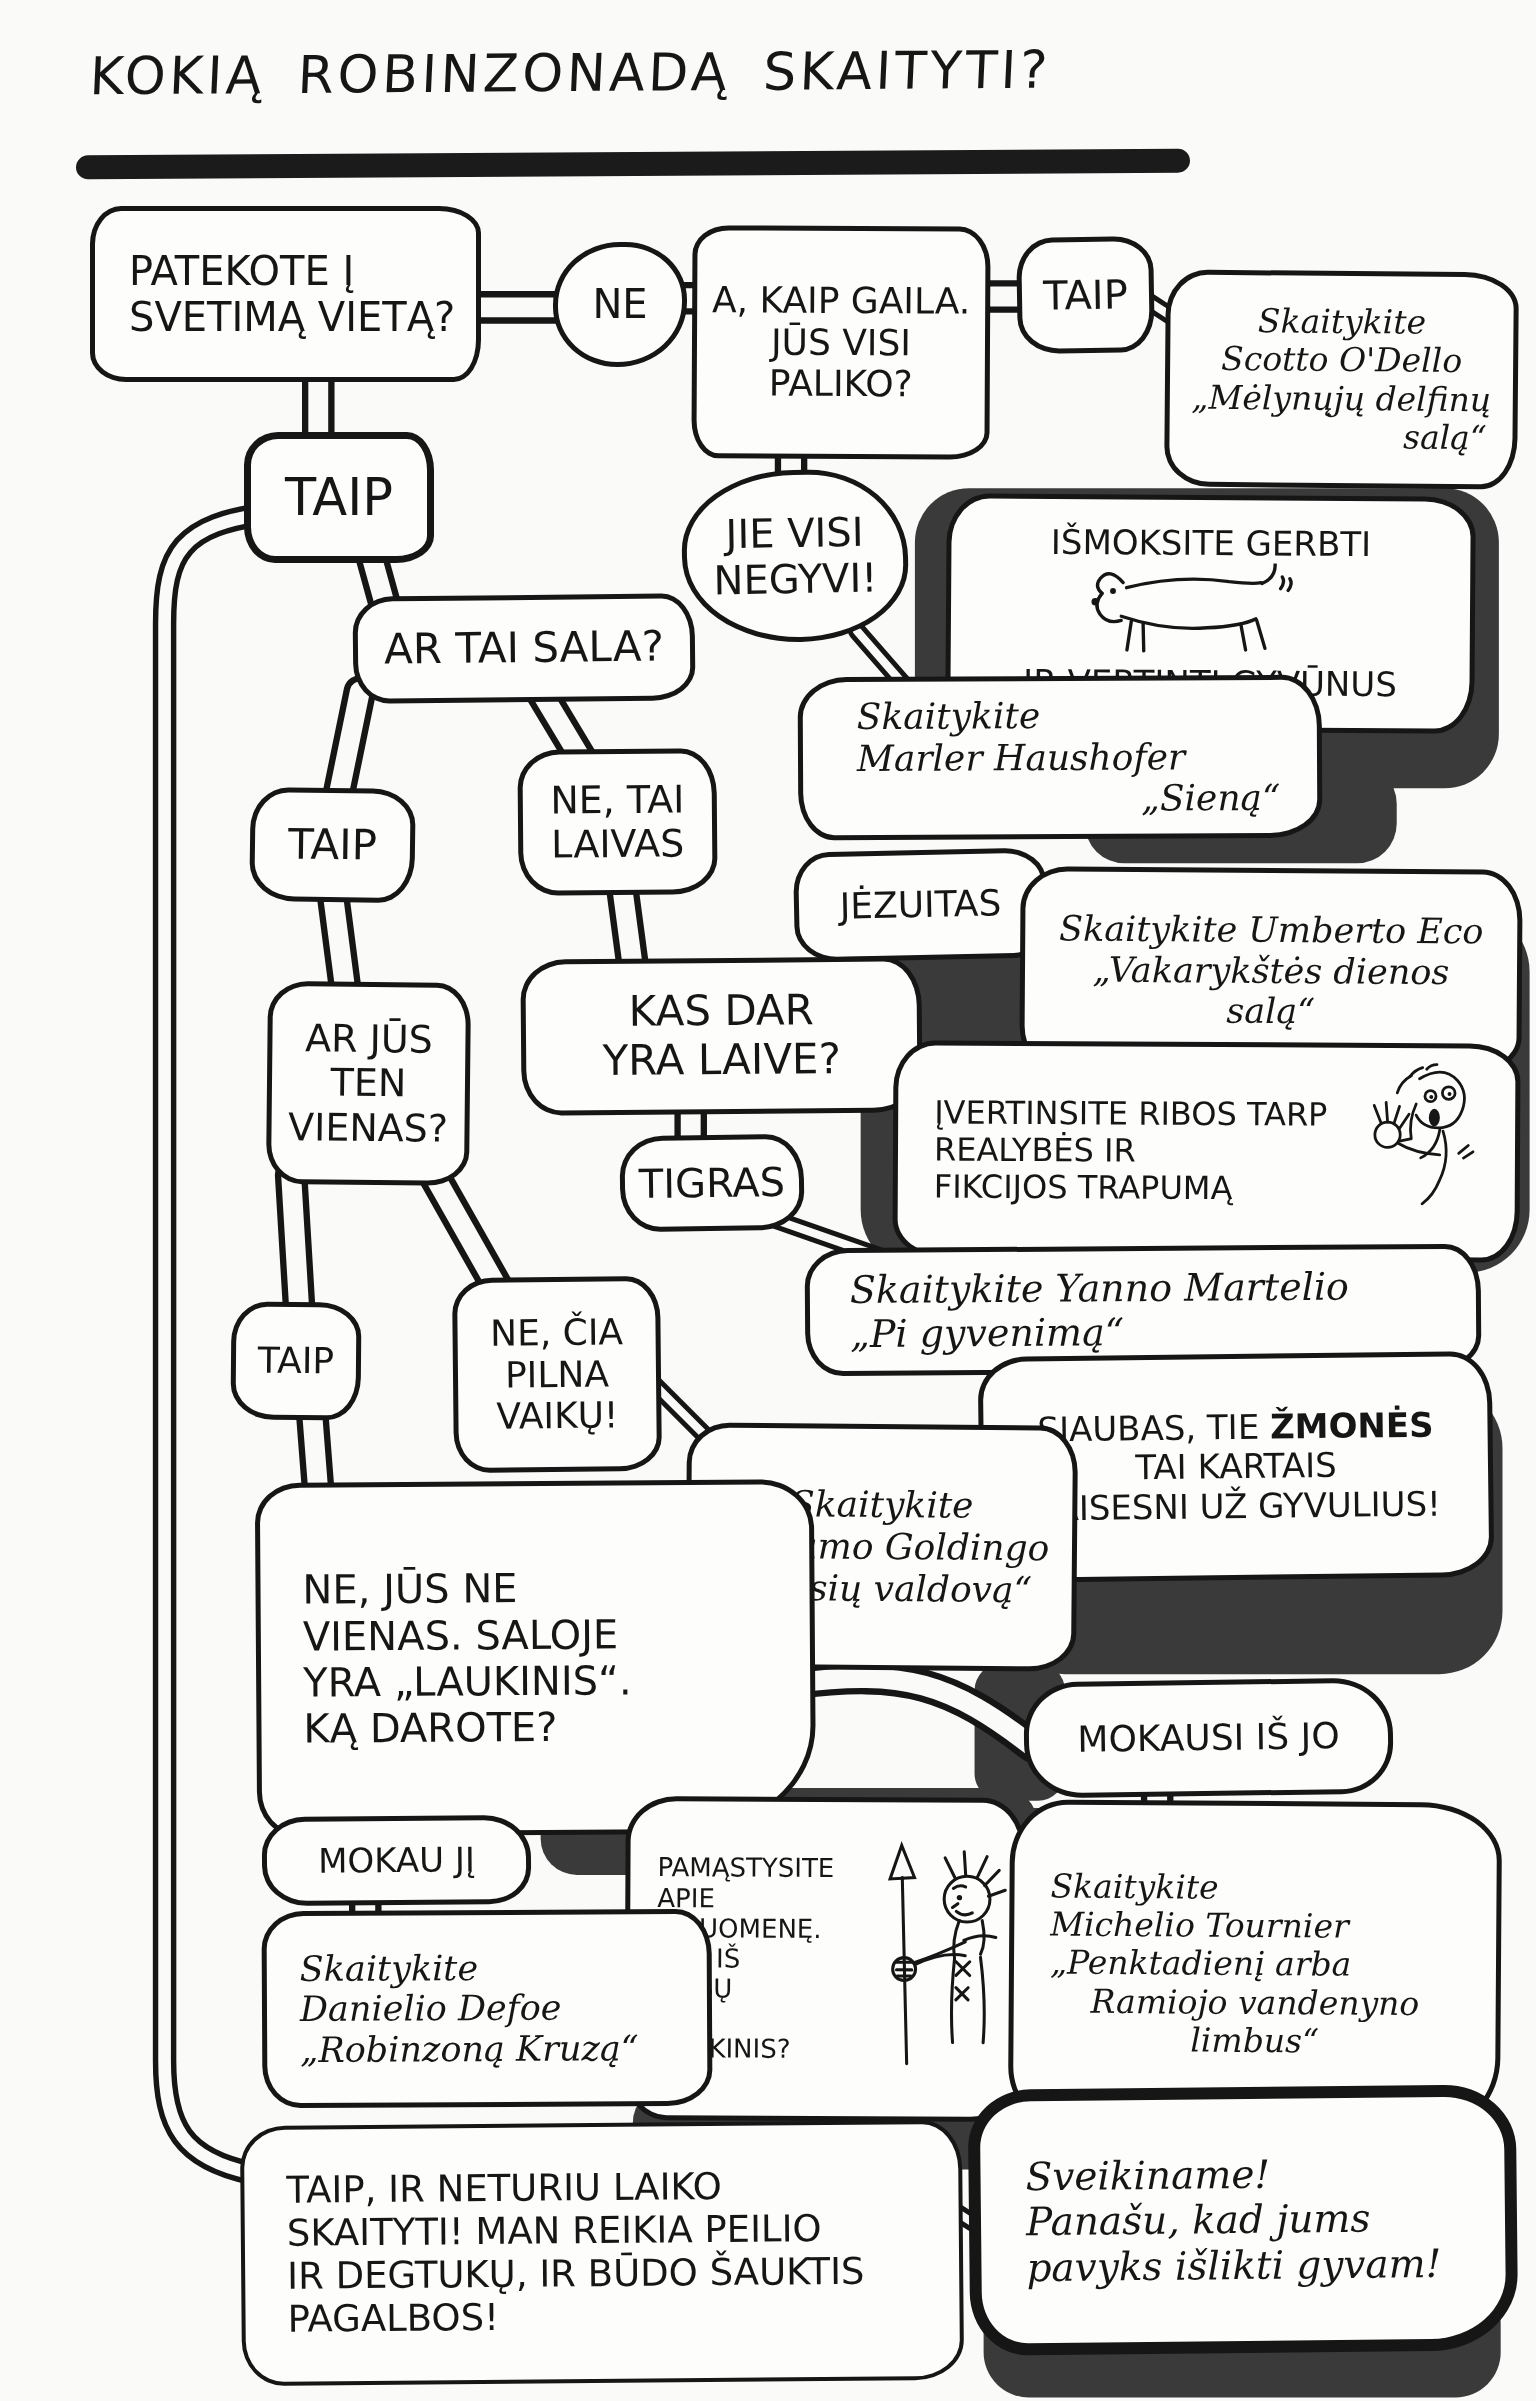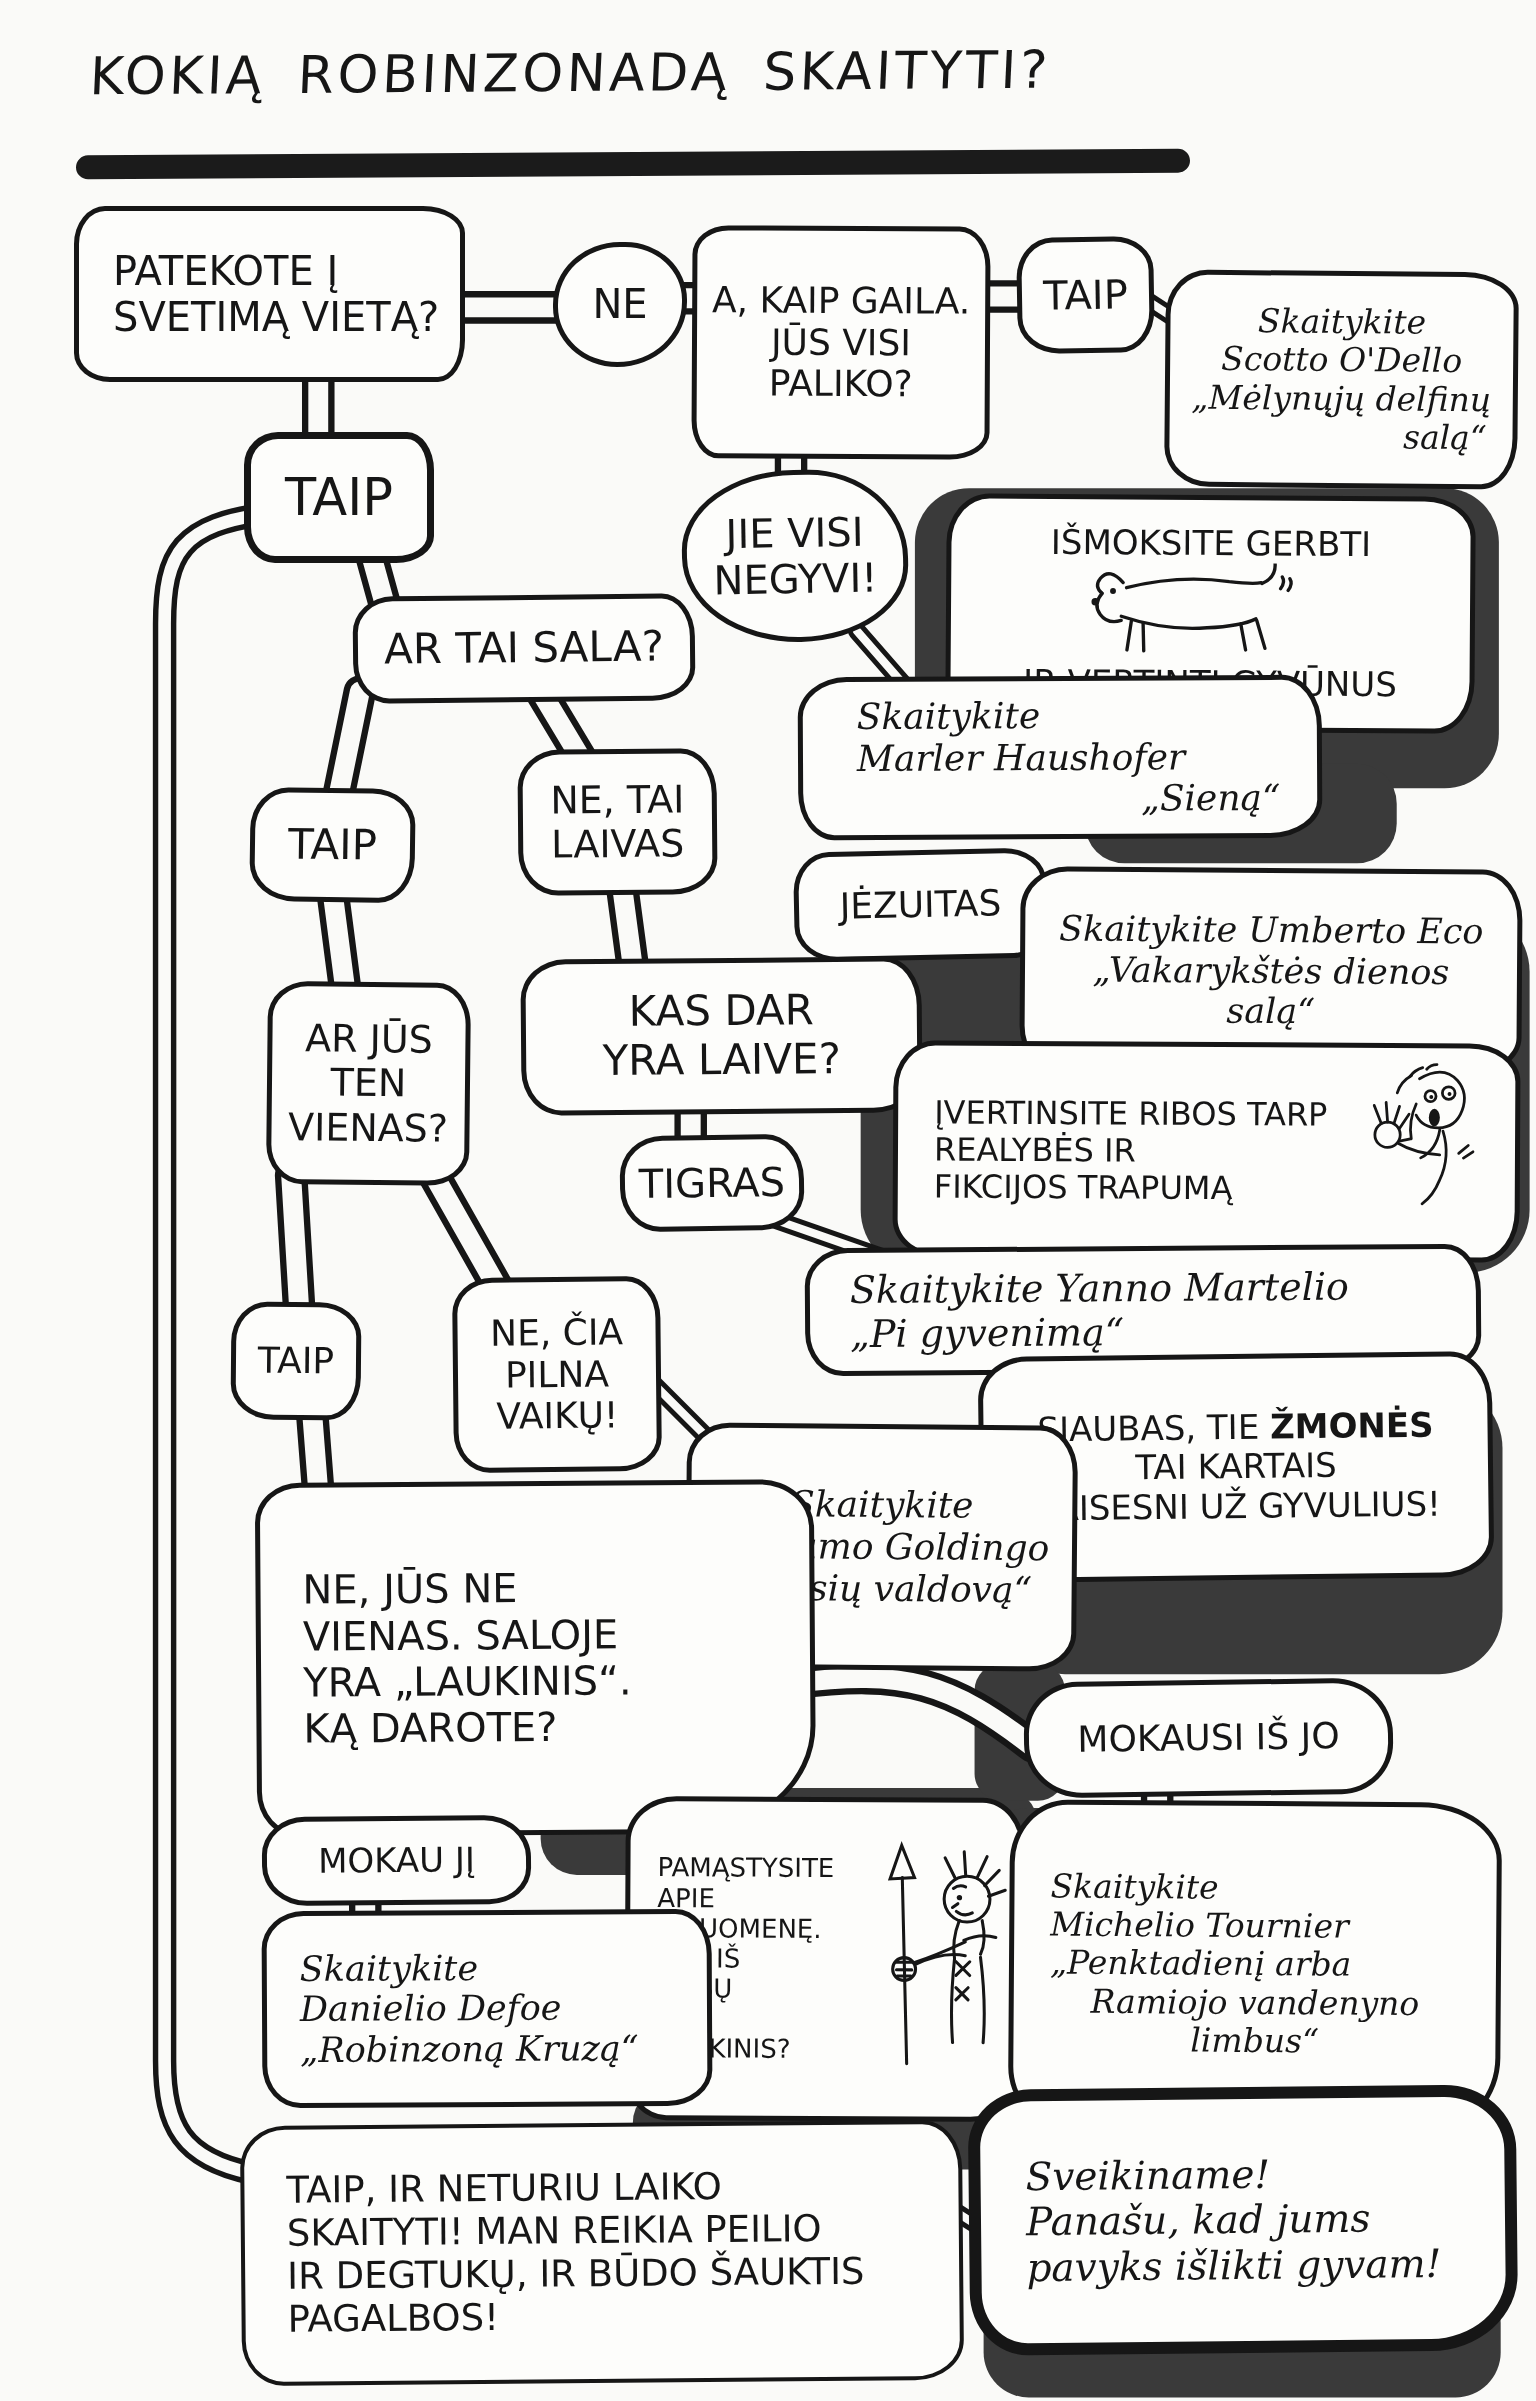--- a/index.html
+++ b/index.html
@@ -96,21 +96,21 @@
     <path class="po s" d="M1056,2446 L1094,2470"></path>
       <path class="pi s" d="M1056,2446 L1094,2470"></path>
     <path class="po w" d="M875,494 L875,536"></path>
       <path class="pi w" d="M875,494 L875,536"></path>
     <path class="po s" d="M948,698 L1002,760"></path>
       <path class="pi s" d="M948,698 L1002,760"></path>
     <path class="po s" d="M1155,1735 L1110,1805"></path>
       <path class="pi s" d="M1155,1735 L1110,1805"></path>
   </svg>
 
-  <div class="bubble" style="left:74px;top:206px;width:391px;height:176px;font-size:40px;
+  <div class="bubble" style="left:90px;top:206px;width:391px;height:176px;font-size:40px;
               border-radius:31px 42px 27px 36px/38px 27px 42px 29px;align-items:flex-start;padding-left:34px;text-align:left;">
     <span class="txt">PATEKOTE Į
 SVETIMĄ VIETĄ?</span>
   </div>
 
   <div class="bubble" style="left:553px;top:242px;width:134px;height:125px;font-size:40px;border-radius:50% 46% 52% 48%;">
     <span class="txt">NE</span>
   </div>
 
   <div class="bubble" style="left:692px;top:226px;width:298px;height:233px;font-size:36px;transform:rotate(0.3deg);

